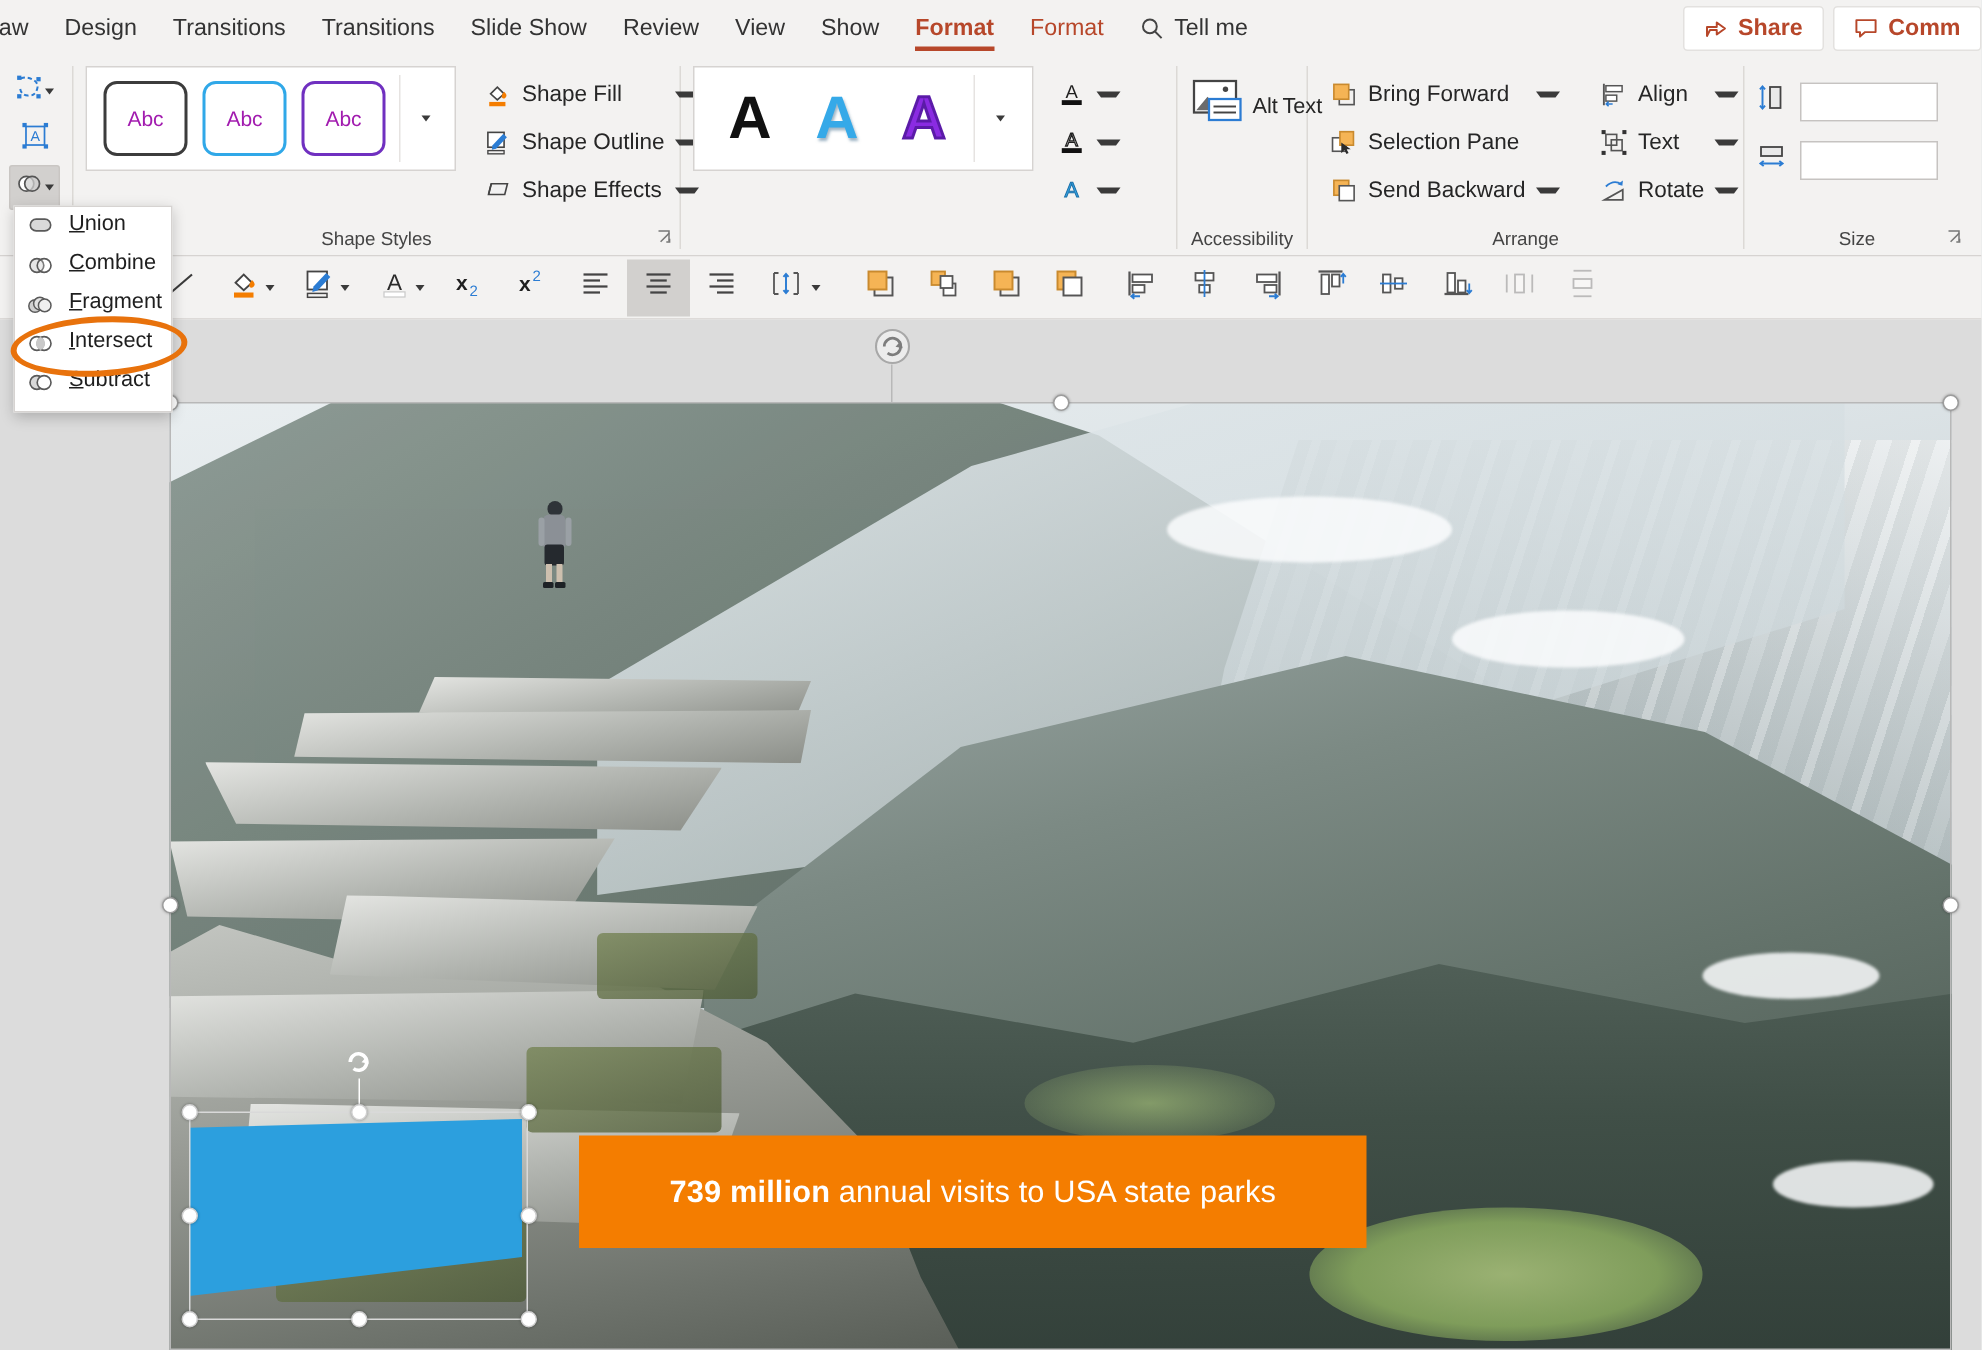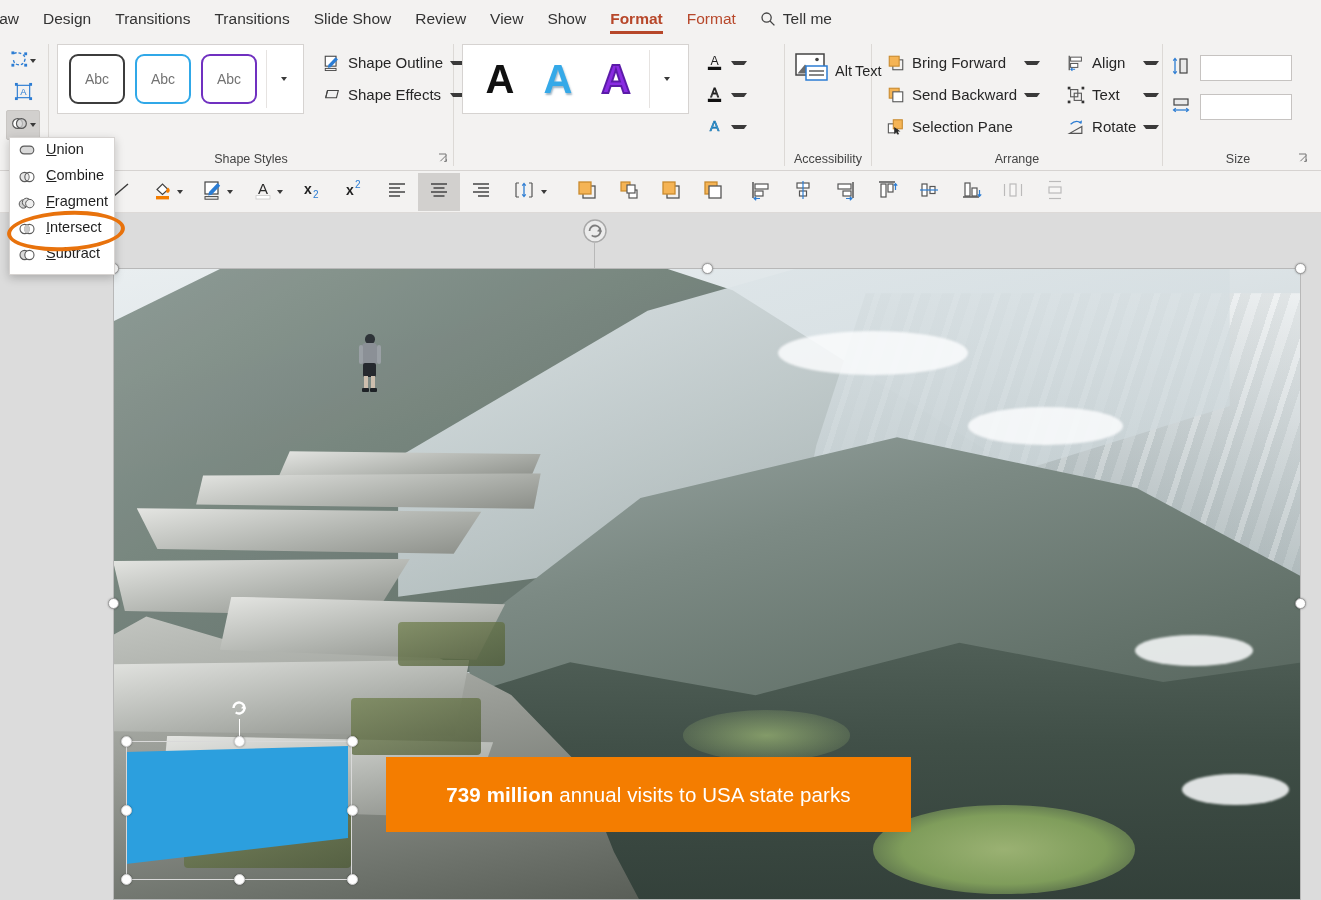--- a/index.html
+++ b/index.html
@@ -71,21 +71,21 @@
            display: inline-block; }
 
   
   .gallery {
     background: #fff; border: 1px solid #d6d3d1; display: flex;
     align-items: center; height: 70px; padding: 0 6px;
   }
   .shapechip {
     width: 56px; height: 50px; border-radius: 9px; background: #fff;
     display: flex; align-items: center; justify-content: center;
-    font-size: 14px; color: #737373; margin: 0 5px;
+    font-size: 14px; color: #a21caf; margin: 0 5px;
   }
   .gal-div { width: 1px; height: 58px; background: #e6e3e1; margin: 0 4px; }
   .gal-caret { width: 26px; height: 58px; display: flex; align-items: center;
                justify-content: center; }
 
   .wagallery {
     background: #fff; border: 1px solid #d6d3d1; display: flex;
     align-items: center; height: 70px; padding: 0 8px;
   }
   .wachip { width: 58px; height: 56px; display: flex; align-items: center;
@@ -287,20 +287,38 @@
     <div class="tellme">
       <span>
         <svg width="16" height="16" viewBox="0 0 16 16">
           <circle cx="6.6" cy="6.6" r="4.6" fill="none" stroke="#444" stroke-width="1.3"></circle>
           <line x1="10" y1="10" x2="14.4" y2="14.4" stroke="#444" stroke-width="1.3"></line>
         </svg>
       </span>
       <span>Tell me</span>
     </div>
 
+    <div class="tabbar-right">
+      <div class="tbtn">
+        <span>
+          <svg width="16" height="16" viewBox="0 0 16 16">
+            <path d="M2 13 L2 7 L8.5 7 L8.5 4 L14 8 L8.5 12 L8.5 9 L4 9 Z" fill="none" stroke="#b7472a" stroke-width="1.3" stroke-linejoin="round"></path>
+          </svg>
+        </span>
+        <span>Share</span>
+      </div>
+      <div class="tbtn">
+        <span>
+          <svg width="16" height="16" viewBox="0 0 16 16">
+            <path d="M1.6 2.4 h12.8 v8 h-7 l-3.4 3 v-3 h-2.4 z" fill="none" stroke="#b7472a" stroke-width="1.3" stroke-linejoin="round"></path>
+          </svg>
+        </span>
+        <span>Comm</span>
+      </div>
+    </div>
   </div>
 
   <div class="ribbon">
 
     <div class="group" style="width:48px;">
       <div class="group-body" style="padding-left:6px;">
         <div class="toolcol">
           <div class="toolbtn">
             <span>
               <svg width="19" height="19" viewBox="0 0 20 20">
@@ -353,20 +371,31 @@
           <div class="shapechip" style="border:2px solid #7030c0;">
             <span>Abc</span>
           </div>
           <div class="gal-div"></div>
           <div class="gal-caret">
             <span class="caret"></span>
           </div>
         </div>
 
         <div class="cmdcol" style="margin-left:12px;">
+          <div class="cmd">
+            <span class="ico">
+              <svg width="18" height="18" viewBox="0 0 20 20">
+                <path d="M4.5 9.5 L9.5 4.5 L14.5 9.5 L9.5 14 Z" fill="#fff" stroke="#444" stroke-width="1.2"></path>
+                <path d="M14.5 8 q3 2.5 1 4.4 q-1.6 1.4 -2.6 -0.2 q-.8 -1.4 1.6 -4.2 z" fill="#f47d00"></path>
+                <rect x="3.5" y="15.5" width="12" height="3.2" fill="#f47d00"></rect>
+              </svg>
+            </span>
+            <span class="lbl">Shape Fill</span>
+            <span class="cdrop caret"></span>
+          </div>
           <div class="cmd">
             <span class="ico">
               <svg width="18" height="18" viewBox="0 0 20 20">
                 <rect x="2.5" y="2.5" width="12" height="11" fill="#fff" stroke="#444" stroke-width="1.2"></rect>
                 <path d="M6 12 L14 3.6 L16.6 6.2 L8.6 14.6 L5.4 15.4 Z" fill="#2b7cd3"></path>
                 <rect x="2.5" y="16" width="12" height="2.4" fill="none" stroke="#444" stroke-width="1"></rect>
               </svg>
             </span>
             <span class="lbl">Shape Outline</span>
             <span class="cdrop caret"></span>
@@ -481,36 +510,36 @@
                 <rect x="6.5" y="6.5" width="11" height="11" fill="none" stroke="#555" stroke-width="1.2"></rect>
                 <rect x="2.5" y="2.5" width="11" height="11" fill="#f5b455" stroke="#c98a2e" stroke-width="1.2"></rect>
               </svg>
             </span>
             <span class="lbl">Bring Forward</span>
             <span class="cdrop caret"></span>
           </div>
           <div class="cmd">
             <span class="ico">
               <svg width="18" height="18" viewBox="0 0 20 20">
-                <rect x="2.5" y="2.5" width="11" height="11" fill="#f5b455" stroke="#c98a2e" stroke-width="1.2"></rect>
-                <rect x="6.5" y="6.5" width="11" height="11" fill="#fff" stroke="#555" stroke-width="1.2"></rect>
-              </svg>
-            </span>
-            <span class="lbl">Send Backward</span>
-            <span class="cdrop caret"></span>
-          </div>
-          <div class="cmd">
-            <span class="ico">
-              <svg width="18" height="18" viewBox="0 0 20 20">
                 <rect x="1.5" y="6.5" width="10" height="10" fill="#fff" stroke="#555" stroke-width="1.2"></rect>
                 <rect x="7" y="2" width="10" height="10" fill="#f5b455" stroke="#c98a2e" stroke-width="1.2"></rect>
                 <path d="M8 10 L8 18 L10.3 15.6 L11.8 18.6 L13.4 17.8 L11.9 15 L15 15 Z" fill="#2b2b2b"></path>
               </svg>
             </span>
             <span class="lbl">Selection Pane</span>
+          </div>
+          <div class="cmd">
+            <span class="ico">
+              <svg width="18" height="18" viewBox="0 0 20 20">
+                <rect x="2.5" y="2.5" width="11" height="11" fill="#f5b455" stroke="#c98a2e" stroke-width="1.2"></rect>
+                <rect x="6.5" y="6.5" width="11" height="11" fill="#fff" stroke="#555" stroke-width="1.2"></rect>
+              </svg>
+            </span>
+            <span class="lbl">Send Backward</span>
+            <span class="cdrop caret"></span>
           </div>
         </div>
 
         <div class="cmdcol" style="margin-left:14px;">
           <div class="cmd">
             <span class="ico">
               <svg width="18" height="18" viewBox="0 0 20 20">
                 <line x1="2.5" y1="2" x2="2.5" y2="18" stroke="#555" stroke-width="1.4"></line>
                 <rect x="4" y="3.5" width="12" height="4.4" fill="#fff" stroke="#555" stroke-width="1.1"></rect>
                 <rect x="4" y="10.5" width="8" height="4.4" fill="#fff" stroke="#555" stroke-width="1.1"></rect>

